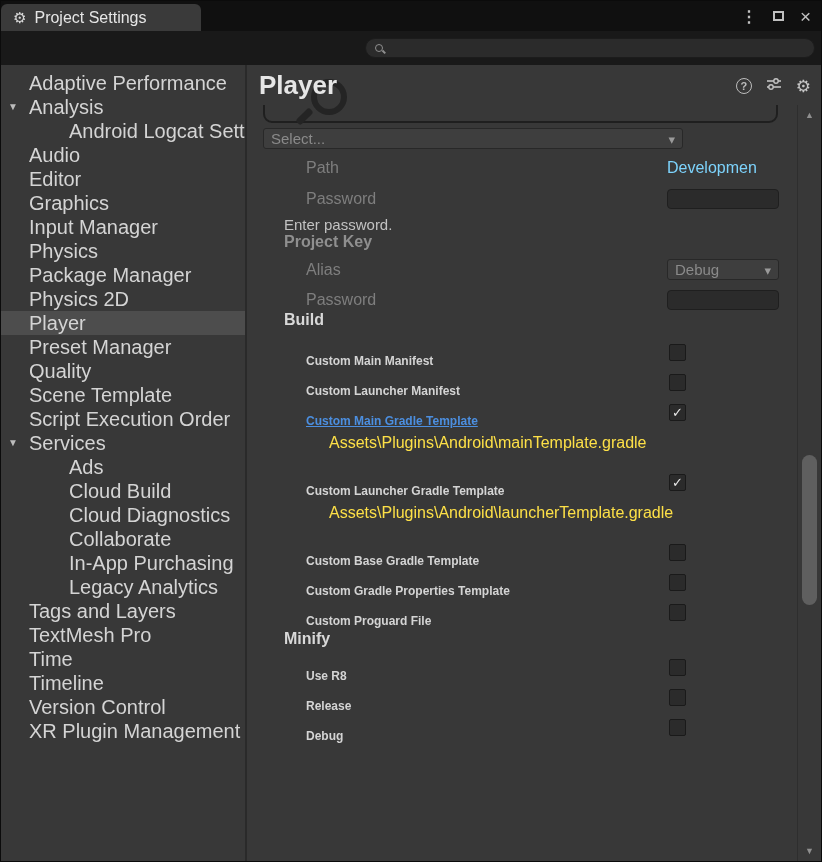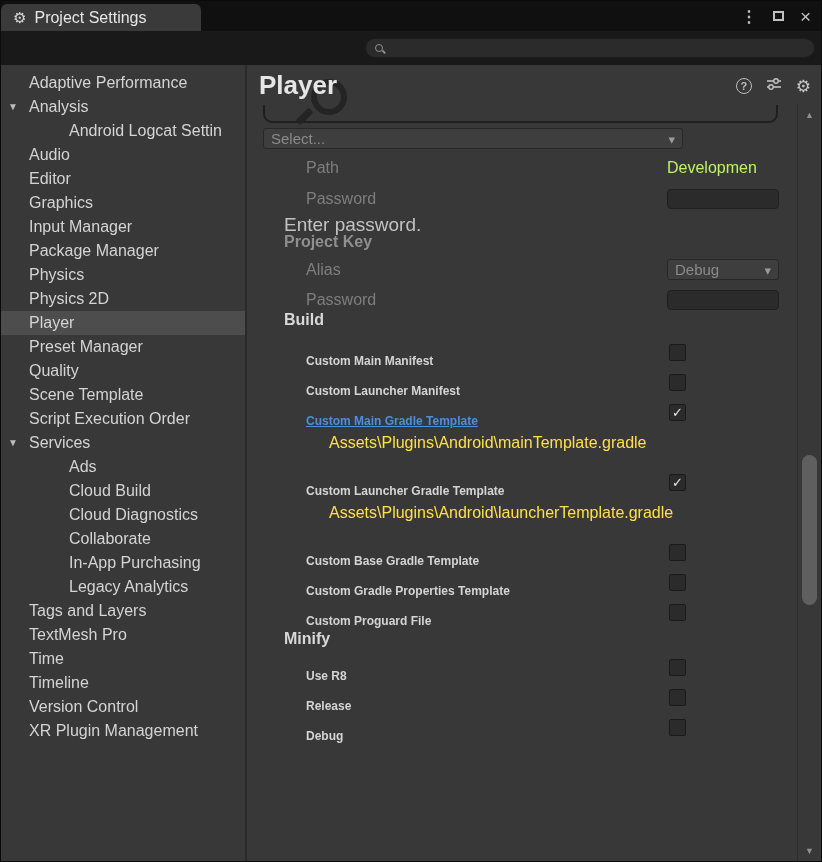--- a/index.html
+++ b/index.html
@@ -19,21 +19,21 @@
   
   .toolbar{position:absolute;left:0;top:30px;width:100%;height:34px;background:#191919;}
   .searchwrap{position:absolute;right:6px;top:7px;width:450px;height:20px;background:#2b2b2b;border:1px solid #1c1c1c;border-radius:10px;}
   .mag{position:absolute;left:9px;top:5px;width:8px;height:8px;border:1.5px solid #8f8f8f;border-radius:50%;}
   .mag::after{content:"";position:absolute;width:4px;height:1.5px;background:#8f8f8f;right:-4px;bottom:-1px;transform:rotate(45deg);}
   .search-input{position:absolute;left:24px;top:0;right:8px;height:100%;background:transparent;border:none;outline:none;color:#dddddd;font-size:13px;font-family:"Liberation Sans",sans-serif;}
 
   
   #sidebar{position:absolute;left:0;top:64px;width:244px;bottom:0;padding-top:6px;overflow:hidden;}
   .divider{position:absolute;left:244px;top:64px;width:2px;bottom:0;background:#2a2a2a;}
-  .side-row{height:24px;line-height:24px;padding-left:28px;font-size:16px;color:#d4d4d4;white-space:nowrap;position:relative;cursor:default;overflow:hidden;}
+  .side-row{height:24px;line-height:24px;padding-left:28px;font-size:20px;color:#d4d4d4;white-space:nowrap;position:relative;cursor:default;overflow:hidden;}
   .side-row.indent{padding-left:68px;}
   .side-row.selected{background:#4d4d4d;}
   .side-row .arrow{display:none;position:absolute;left:7px;top:0;font-size:10px;color:#bcbcbc;}
   .side-row.expandable .arrow{display:block;}
   .side-row .arrow::before{content:"▼";}
 
   
   #content{position:absolute;left:246px;top:64px;right:0;bottom:0;}
   .content-header{position:absolute;left:0;top:0;right:0;height:40px;z-index:3;}
   .content-header h1{padding-left:12px;font-size:26px;font-weight:bold;color:#e6e6e6;line-height:40px;}
@@ -50,25 +50,25 @@
   .clipped-field{position:absolute;left:16px;top:-10px;width:515px;height:28px;border:2px solid #1f1f1f;border-radius:9px;}
 
   .dropdown{display:flex;justify-content:space-between;align-items:center;background:#3e3e3e;border:1px solid #282828;border-radius:3px;padding:0 7px;color:#8a8a8a;font-size:15px;cursor:default;}
   .dd-arrow::before{content:"▾";color:#9a9a9a;font-size:13px;}
   .select-dd{margin:23px 0 0 16px;width:420px;height:21px;}
 
   .field-row{position:relative;height:22px;}
   .field-row .flabel{position:absolute;left:59px;line-height:22px;font-size:16px;color:#7e7e7e;}
   .right-slot{position:absolute;left:420px;width:112px;top:0;height:22px;}
   .pw-input{width:112px;height:20px;margin-top:1px;background:#2b2b2b;border:1px solid #1f1f1f;border-radius:4px;outline:none;color:#ddd;padding:0 5px;font-size:13px;}
-  .path-value{line-height:22px;font-size:16px;color:#bef264;white-space:nowrap;overflow:hidden;width:113px;}
+  .path-value{line-height:22px;font-size:16px;color:#7dd3fc;white-space:nowrap;overflow:hidden;width:113px;}
   .mini-dd{height:21px;}
 
   .row-path{margin-top:8px;} .row-pw{margin-top:9px;} .row-alias{margin-top:8px;} .row-pw2{margin-top:8px;}
-  .hint{margin-top:7px;padding-left:37px;height:16px;line-height:16px;font-size:19px;color:#c2c2c2;}
+  .hint{margin-top:7px;padding-left:37px;height:16px;line-height:16px;font-size:15px;color:#c2c2c2;}
   .sec-head{padding-left:37px;height:18px;line-height:18px;font-size:16px;font-weight:bold;}
   .sec-head.gray{color:#8f8f8f;}
   .sec-head.build{color:#d8d8d8;}
   .sec-head.minify{color:#d8d8d8;margin-top:2px;}
 
   .repeat-build{margin-top:9px;} .repeat-minify{margin-top:5px;} .repeat-split{margin-top:12px;}
   .cb-row{position:relative;height:30px;}
   .cb-label{position:absolute;left:59px;top:8px;line-height:30px;font-size:12px;color:#d4d4d4;white-space:nowrap;font-weight:bold;}
   .cb-label.link{color:#4c8fe0;text-decoration:underline;}
   .checkbox{position:absolute;left:422px;top:6px;width:17px;height:17px;background:#2b2b2b;border:1px solid #1a1a1a;border-radius:2px;text-align:center;cursor:default;}
@@ -139,26 +139,26 @@
         <span class="side-label">Graphics</span>
       </div>
 
       <div class="side-row">
         
         <span class="side-label">Input Manager</span>
       </div>
 
       <div class="side-row">
         
+        <span class="side-label">Physics</span>
+      </div>
+
+      <div class="side-row">
+        
         <span class="side-label">Package Manager</span>
-      </div>
-
-      <div class="side-row">
-        
-        <span class="side-label">Physics</span>
       </div>
 
       <div class="side-row">
         
         <span class="side-label">Physics 2D</span>
       </div>
 
       <div class="side-row selected">
         
         <span class="side-label">Player</span>

